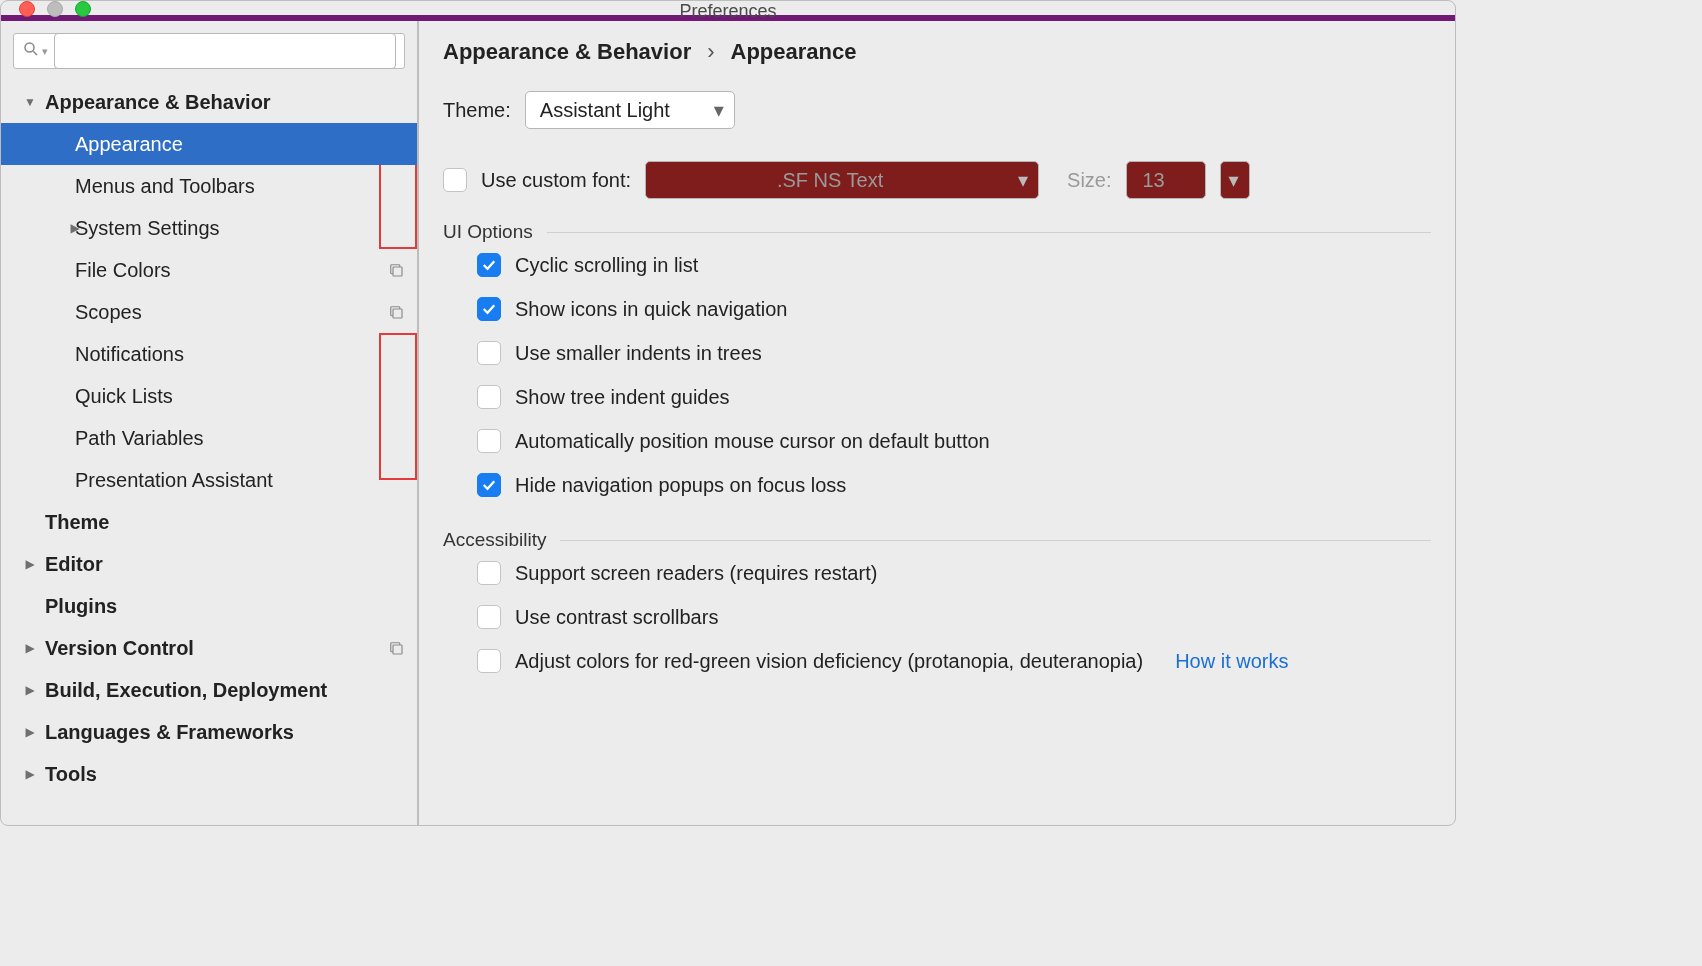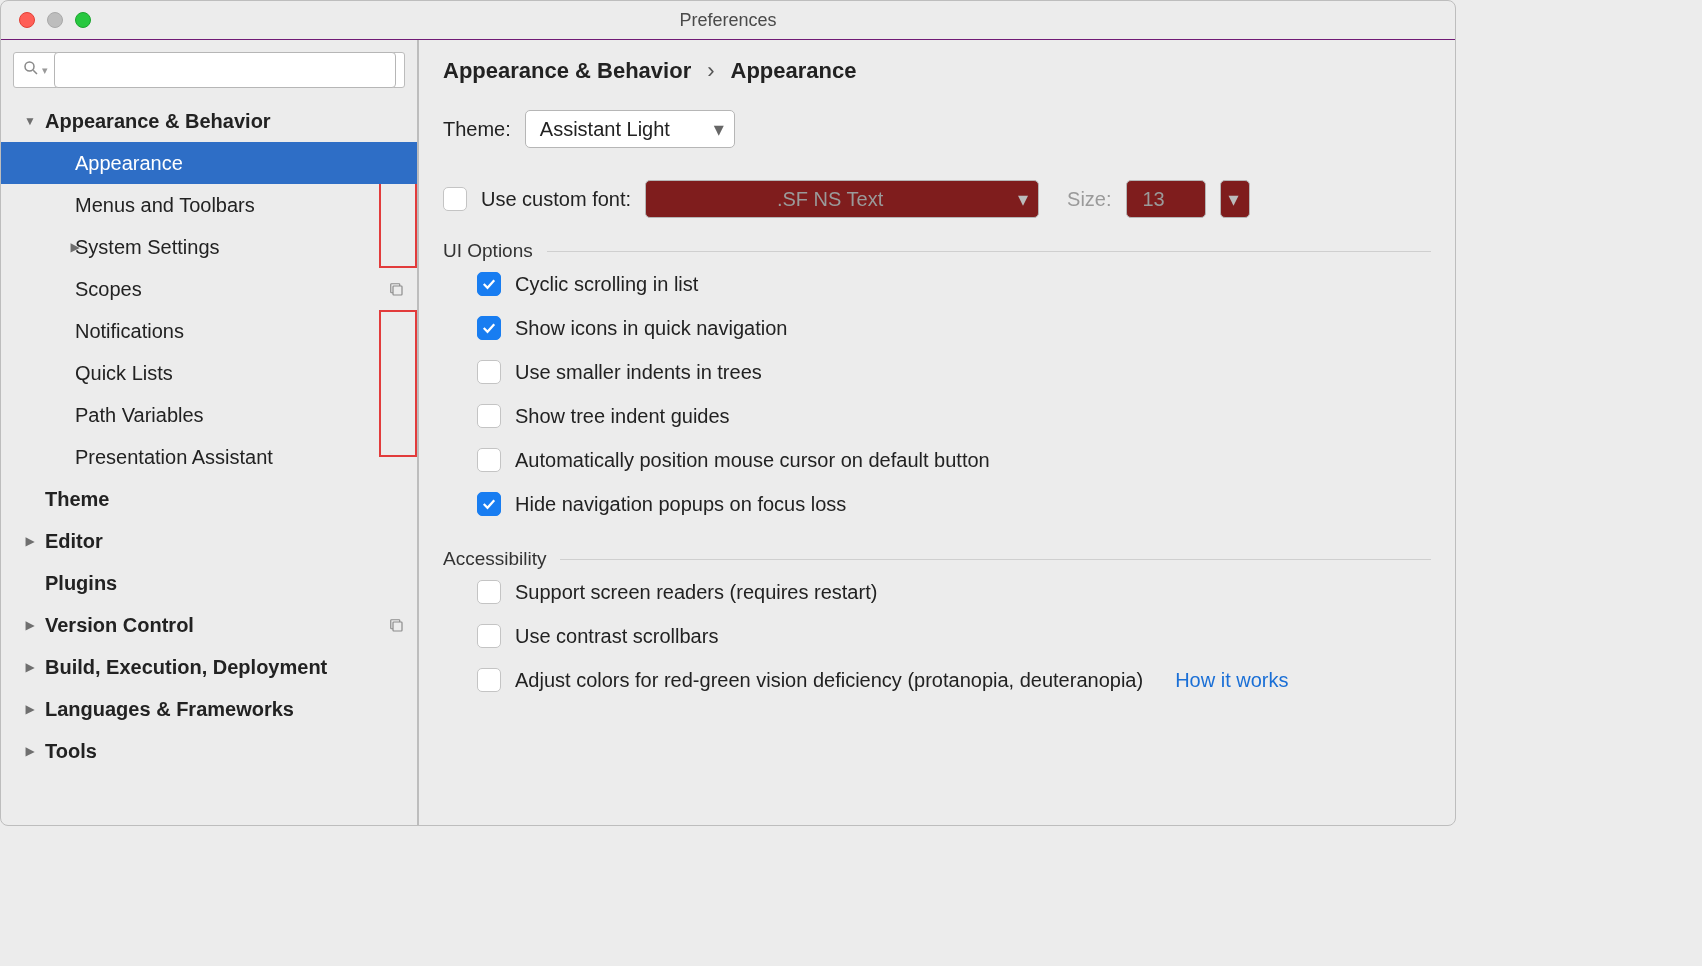--- a/index.html
+++ b/index.html
@@ -16,25 +16,24 @@
       width: 1456px;
       height: 826px;
       background: #ececec;
       border: 1px solid #bdbdbd;
       border-radius: 8px;
       overflow: hidden;
       display: flex;
       flex-direction: column;
     }
     .titlebar {
-      height: 39px;
-      display: flex;
-      align-items: center;
+      height: 20px;
+      display: flex;
       position: relative;
-      border-bottom: 1px solid #701a75;
+      border-bottom: 6px solid #701a75;
     }
     .traffic {
       display: flex;
       gap: 12px;
       padding-left: 18px;
     }
     .light { width: 16px; height: 16px; border-radius: 50%; }
     .light.red { background: #ff5f57; border: 1px solid #e24035; }
     .light.yellow { background: #bdbdbd; border: 1px solid #a9a9a9; }
     .light.green { background: #28c840; border: 1px solid #1ca52f; }
@@ -259,20 +258,30 @@
           <div class="tree-item level-1 no-arrow">
             <span class="arrow"></span>
             <span class="label">Menus and Toolbars</span>
           </div>
           <div class="tree-item level-1">
             <span class="arrow" style="font-size: 12px;">▶</span>
             <span class="label">System Settings</span>
           </div>
           <div class="tree-item level-1 no-arrow">
             <span class="arrow"></span>
+            <span class="label">File Colors</span>
+            <span class="shared-icon">
+              <svg viewBox="0 0 24 24" fill="none" stroke="currentColor" stroke-width="1.6">
+                <rect x="5" y="5" width="12" height="12" rx="1"></rect>
+                <rect x="8" y="8" width="12" height="12" rx="1" fill="#ececec"></rect>
+              </svg>
+            </span>
+          </div>
+          <div class="tree-item level-1 no-arrow">
+            <span class="arrow"></span>
             <span class="label">Scopes</span>
             <span class="shared-icon">
               <svg viewBox="0 0 24 24" fill="none" stroke="currentColor" stroke-width="1.6">
                 <rect x="5" y="5" width="12" height="12" rx="1"></rect>
                 <rect x="8" y="8" width="12" height="12" rx="1" fill="#ececec"></rect>
               </svg>
             </span>
           </div>
           <div style="position: relative;">
             <div class="annot a2" style="height: 147px;"></div>

